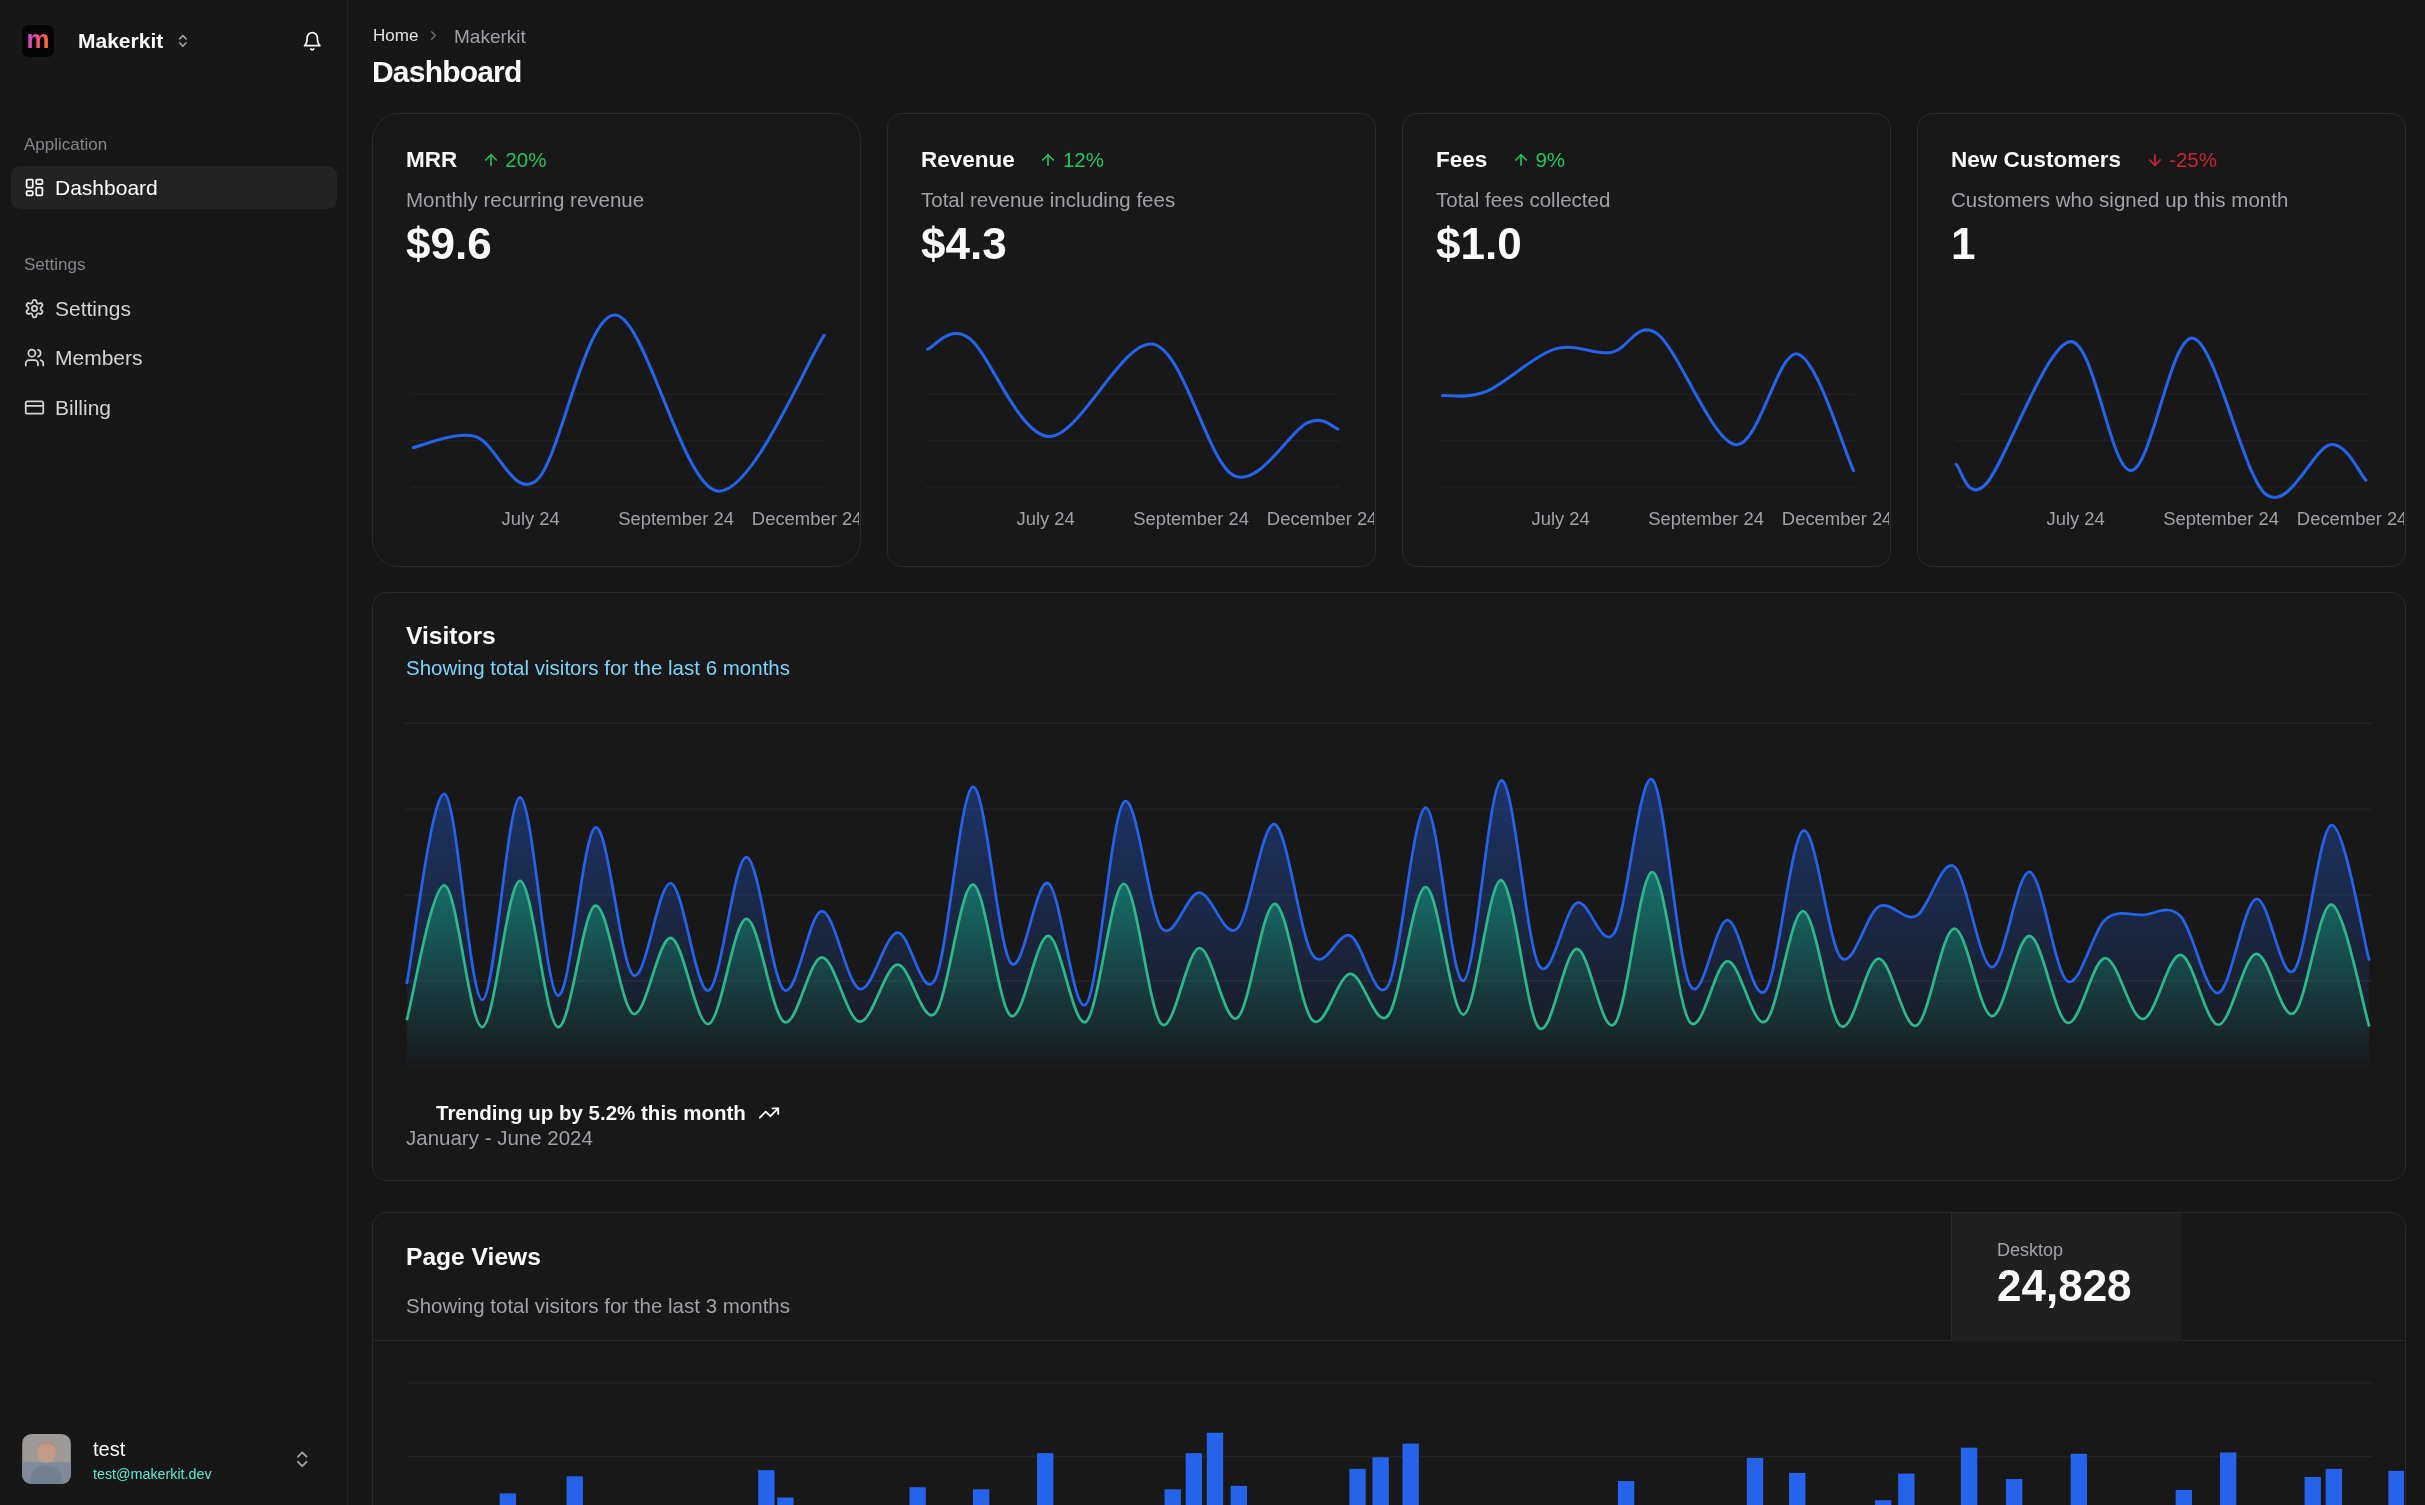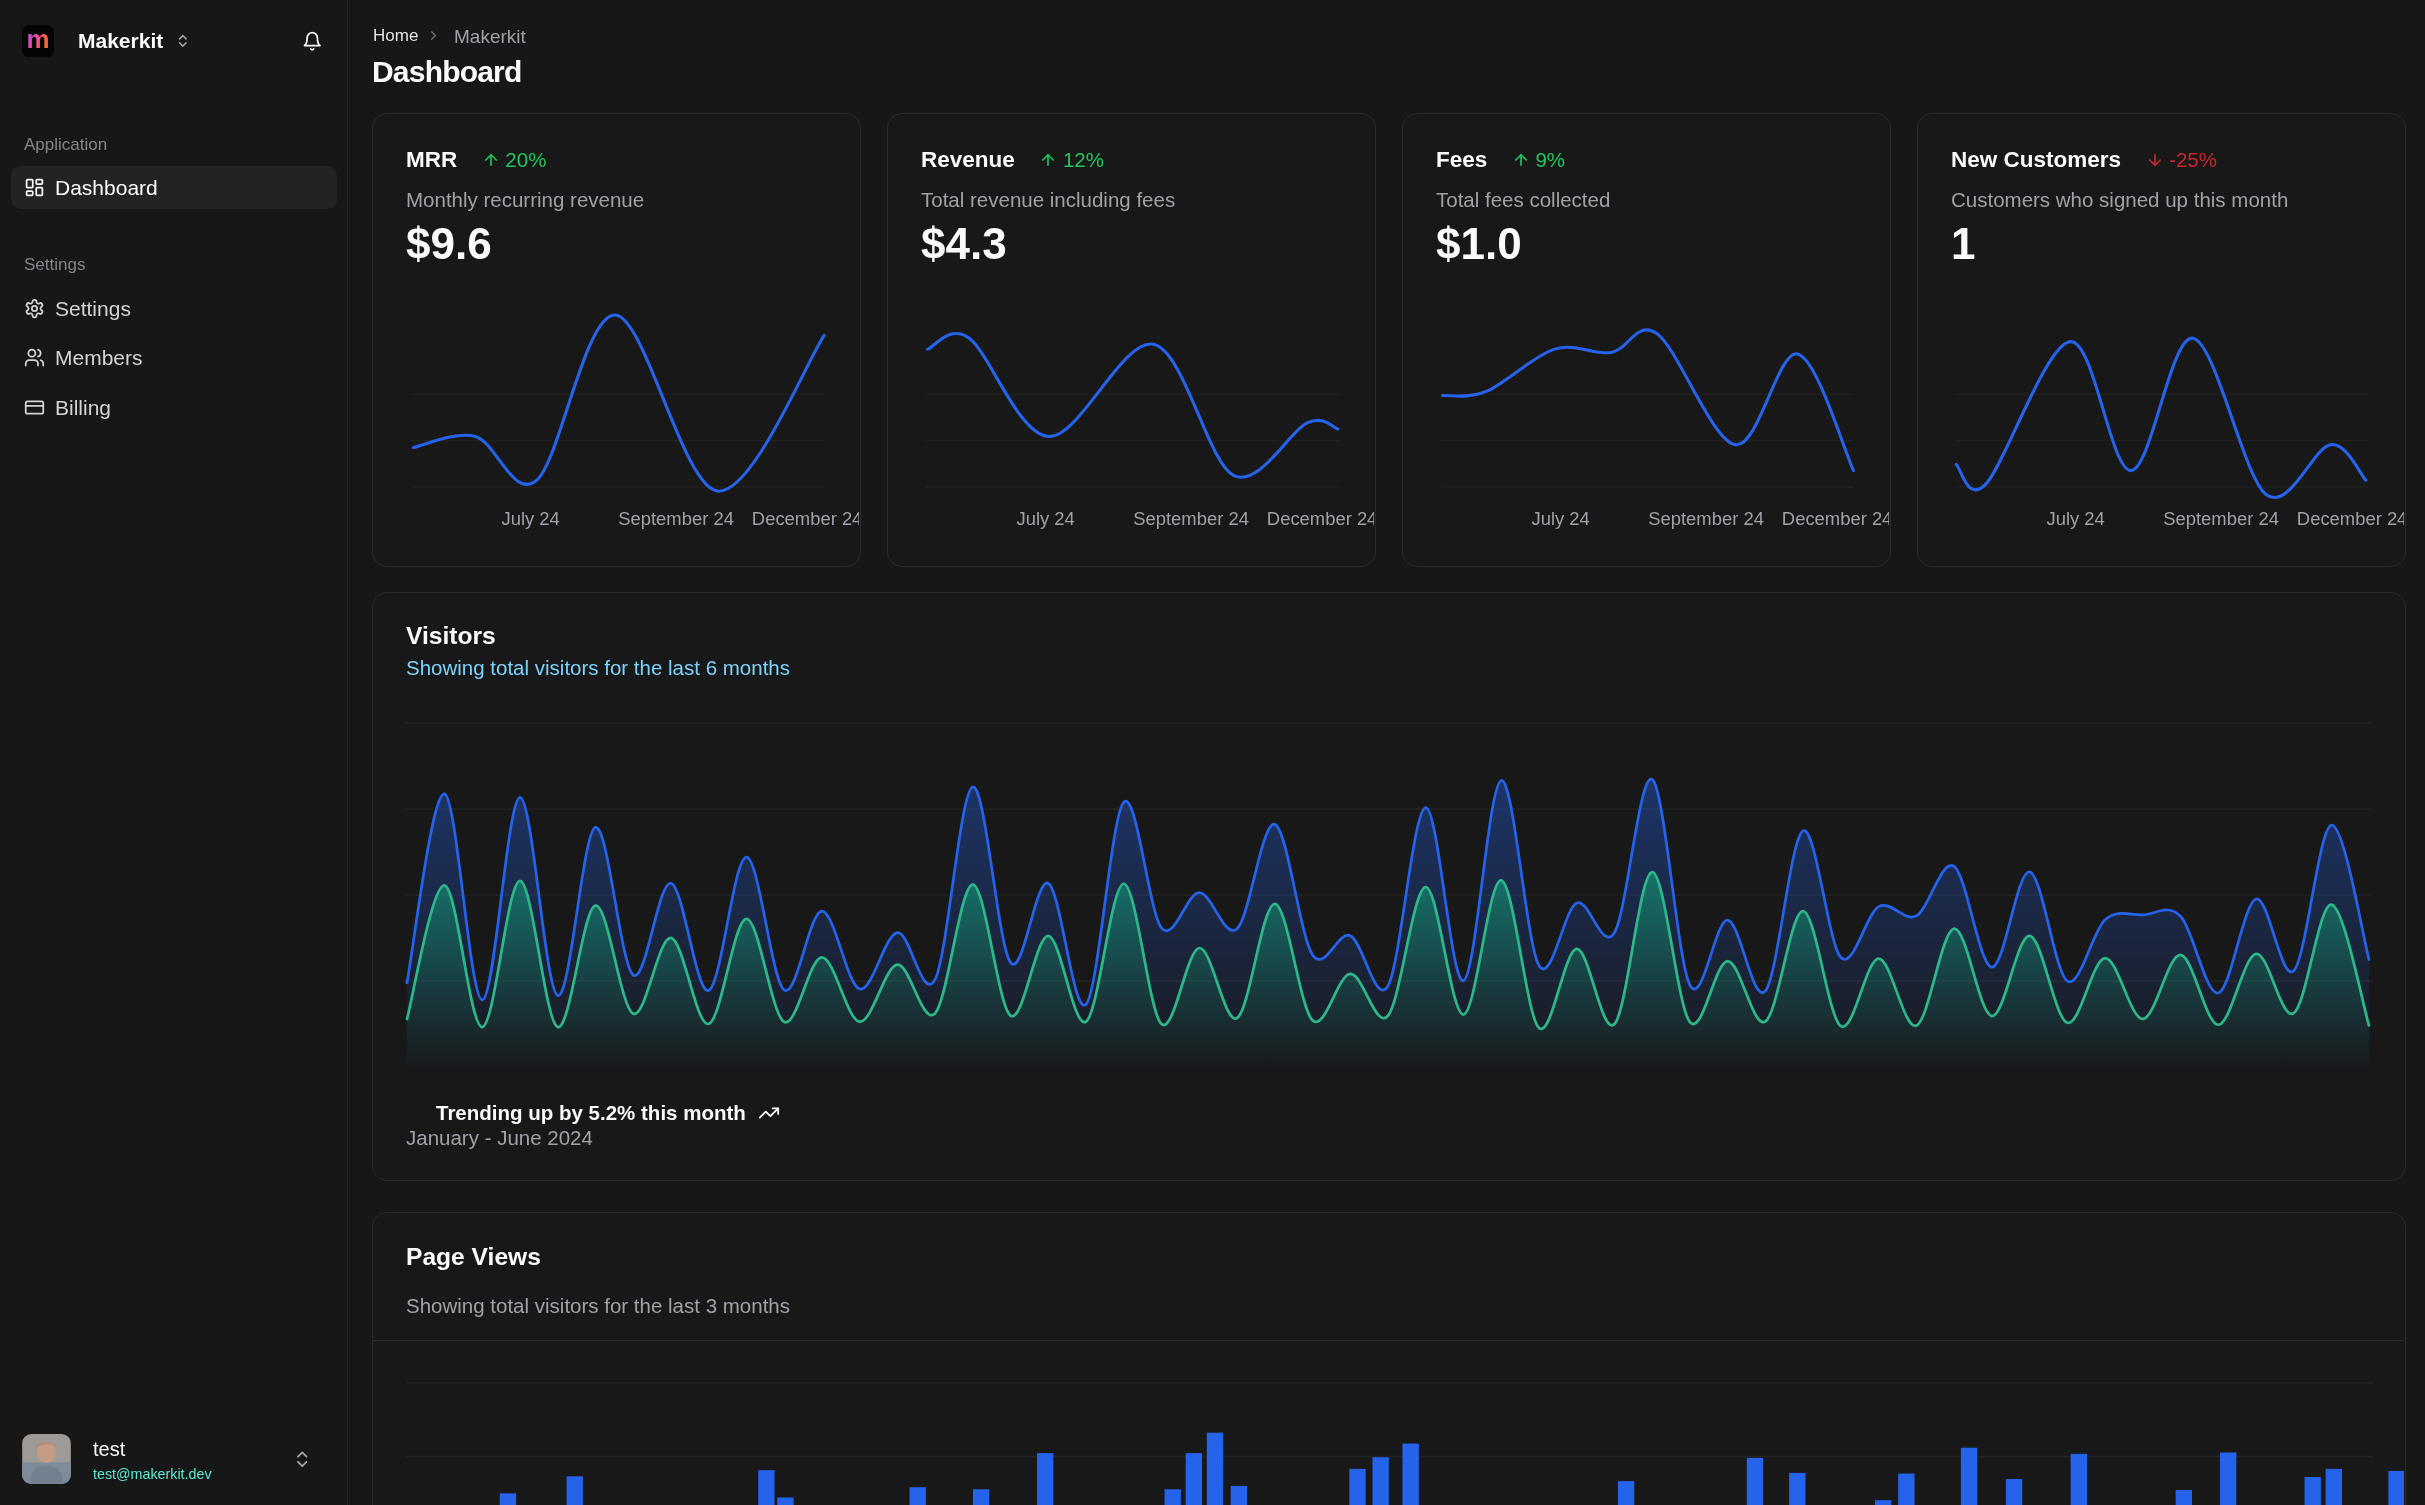--- a/index.html
+++ b/index.html
@@ -93,21 +93,21 @@
     </svg>
 </div>
 
 <div class="abs" style="left:373px;top:26px;font-size:17px;color:#e4e4e7;">Home</div>
 <svg class="abs" style="left:426px;top:28px;" width="15" height="15" viewBox="0 0 24 24" fill="none" stroke="#707078" stroke-width="2" stroke-linecap="round" stroke-linejoin="round">
     <path d="m9 18 6-6-6-6"></path>
   </svg>
 <div class="abs" style="left:454px;top:26px;font-size:19px;color:#a1a1aa;">Makerkit</div>
 <div class="abs" style="left:372px;top:57px;font-size:30px;font-weight:700;line-height:1;letter-spacing:-0.8px;color:#fafafa;">Dashboard</div>
 
-<div class="card" style="left:372px;top:113px;width:489px;height:454px;">
+<div class="card" style="left:372px;top:113px;width:489px;height:454px;border-radius:27px;">
   <div class="abs" style="left:33px;top:33px;display:flex;align-items:center;gap:24.6px;">
     <div class="ttl">MRR</div>
     <div class="badge grn">
         <svg width="18" height="18" viewBox="0 0 24 24" fill="none" stroke="#22c55e" stroke-width="2.2" stroke-linecap="round" stroke-linejoin="round">
           <path d="m5 12 7-7 7 7"></path>
           <path d="M12 19V5"></path>
         </svg>
         <span>20%</span>
       </div>
   </div>
@@ -242,20 +242,24 @@
         <polyline points="16 7 22 7 22 13"></polyline>
       </svg>
   </div>
   <div class="abs" style="left:33px;top:533px;font-size:20.5px;color:#a1a1aa;">January - June 2024</div>
 </div>
 
 <div class="card" style="left:372px;top:1212px;width:2034px;height:437px;">
   <div class="abs" style="left:33px;top:30px;font-size:24.6px;font-weight:700;">Page Views</div>
   <div class="abs" style="left:33px;top:81px;font-size:20.5px;color:#a1a1aa;">Showing total visitors for the last 3 months</div>
   <div class="abs" style="left:0;top:0;width:2031px;height:128px;border-bottom:1.4px solid #2b2b2b;"></div>
+  <div class="abs" style="left:1578px;top:0;width:231px;height:128px;background:#1f1f1f;border-left:1.4px solid #2b2b2b;">
+    <div class="abs" style="left:45px;top:27px;font-size:18px;color:#a1a1aa;">Desktop</div>
+    <div class="abs" style="left:45px;top:51px;font-size:44px;font-weight:700;line-height:1;">24,828</div>
+  </div>
   <svg class="abs" style="left:0;top:129px;" width="2031" height="300" viewBox="0 189 2977 440">
     <g stroke="#242424" stroke-width="2">
       <line x1="48" y1="249" x2="2933" y2="249"></line>
       <line x1="48" y1="357" x2="2933" y2="357"></line>
     </g>
     <rect x="185" y="411" width="24" height="25" fill="#2563eb"></rect>
       <rect x="283" y="386" width="24" height="50" fill="#2563eb"></rect>
       <rect x="564" y="377" width="24" height="59" fill="#2563eb"></rect>
       <rect x="592" y="417" width="24" height="19" fill="#2563eb"></rect>
       <rect x="786" y="402" width="24" height="34" fill="#2563eb"></rect>

